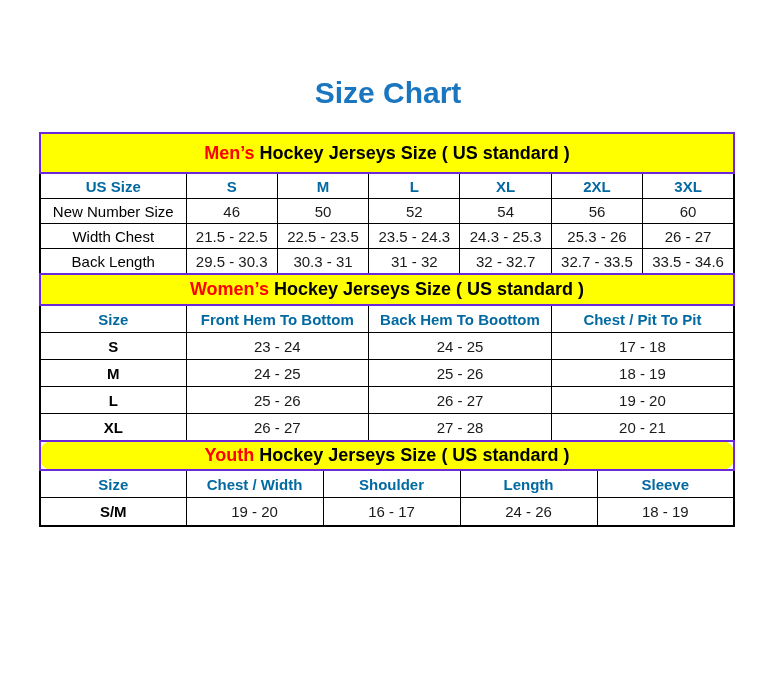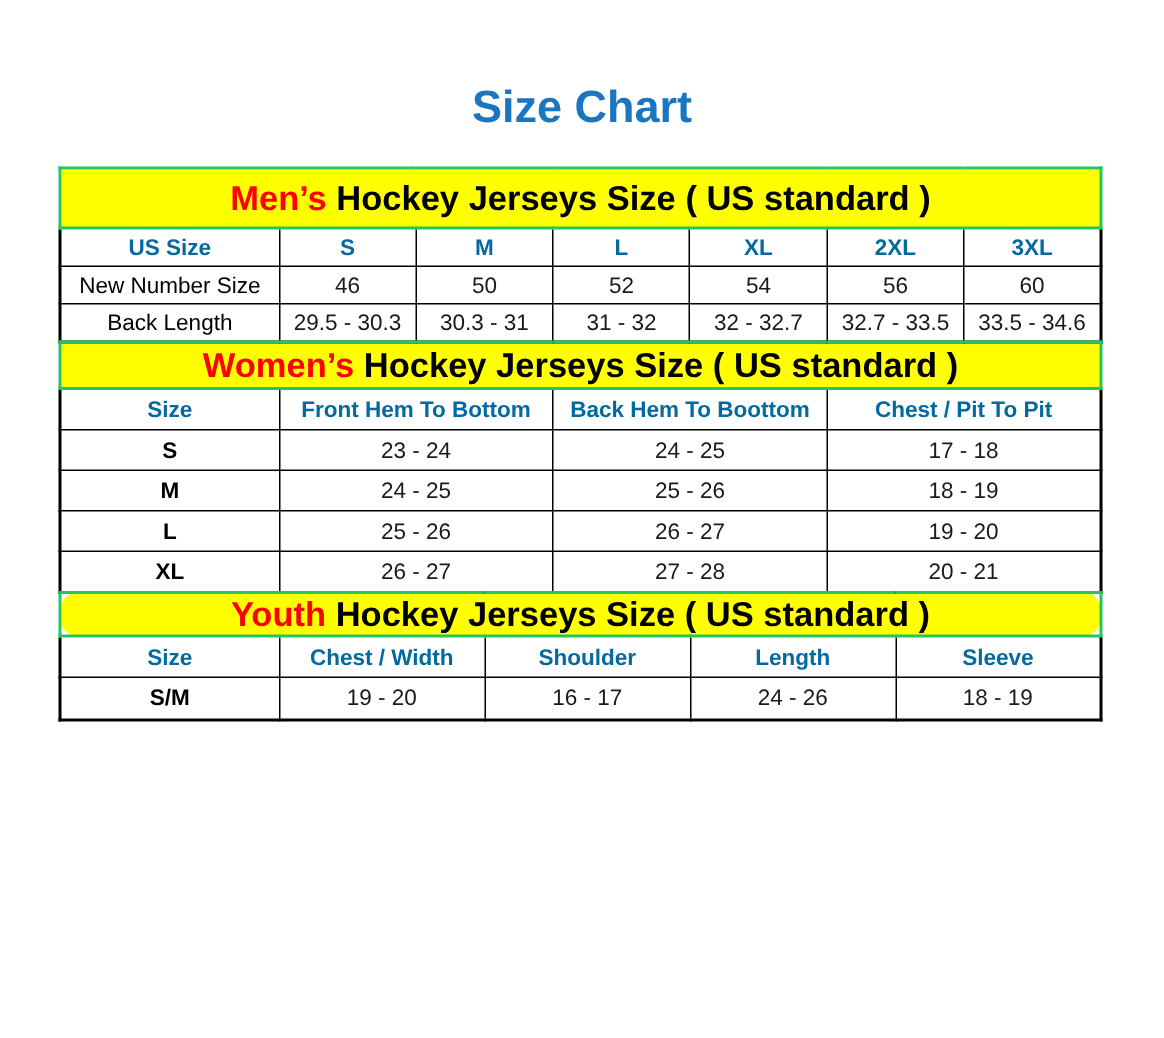--- a/index.html
+++ b/index.html
@@ -6,21 +6,21 @@
   body {
     width: 776px; height: 692px;
     background: #ffffff;
     font-family: "Liberation Sans", sans-serif;
     color: #1a1a1a;
     overflow: hidden;
     position: relative;
   }
   .page-title {
     margin: 0;
-    padding-top: 55px;
+    padding-top: 76px;
     text-align: center;
     font-size: 30px;
     line-height: 34px;
     font-weight: bold;
     color: #1b76c0;
   }
   .tables-wrap {
     width: 696px;
     margin: 22px 0 0 39px;
   }
@@ -35,22 +35,22 @@
     border: 1px solid #000;
     text-align: center;
     vertical-align: middle;
     padding: 0 2px;
     font-size: 15px;
     overflow: hidden;
     white-space: nowrap;
   }
   .size-table td.band {
     background: #ffff00;
-    border: 2px solid #22c55e;
-    font-size: 23px;
+    border: 2px solid #6d28d9;
+    font-size: 18px;
     font-weight: bold;
     color: #000;
   }
   .red-accent { color: #ff0000; }
   .size-table th { font-weight: bold; color: #0369a1; }
   .size-table td.row-label { color: #000; }
   .size-table td.row-label.bold { font-weight: bold; }
 
   
   table.mens .band   { height: 38px; }
@@ -106,20 +106,29 @@
       <tr>
         <td class="row-label">New Number Size</td>
         <td>46</td>
         <td>50</td>
         <td>52</td>
         <td>54</td>
         <td>56</td>
         <td>60</td>
       </tr>
       <tr>
+        <td class="row-label">Width Chest</td>
+        <td>21.5 - 22.5</td>
+        <td>22.5 - 23.5</td>
+        <td>23.5 - 24.3</td>
+        <td>24.3 - 25.3</td>
+        <td>25.3 - 26</td>
+        <td>26 - 27</td>
+      </tr>
+      <tr>
         <td class="row-label">Back Length</td>
         <td>29.5 - 30.3</td>
         <td>30.3 - 31</td>
         <td>31 - 32</td>
         <td>32 - 32.7</td>
         <td>32.7 - 33.5</td>
         <td>33.5 - 34.6</td>
       </tr>
     </tbody>
   </table>

